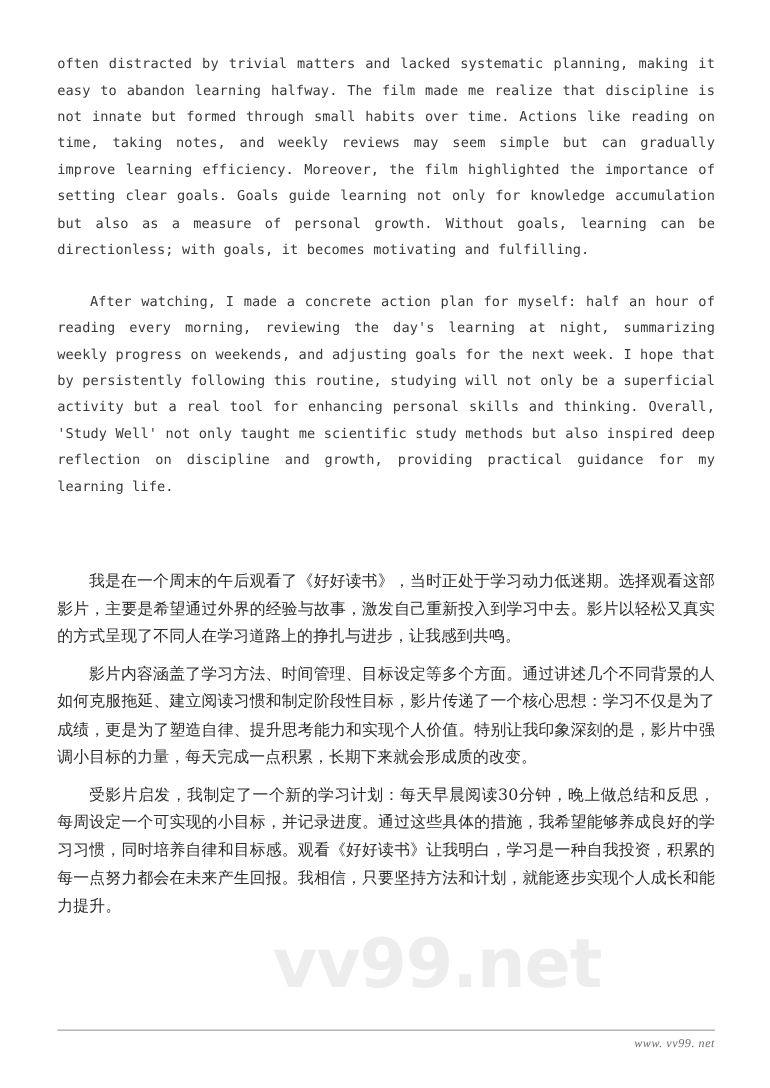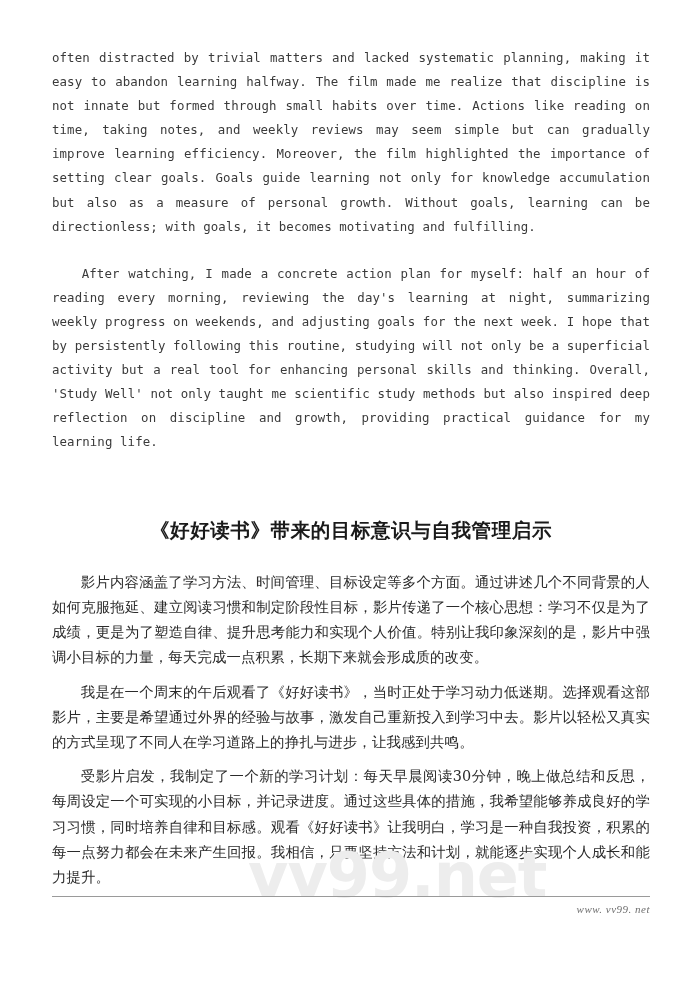--- a/index.html
+++ b/index.html
@@ -104,21 +104,21 @@
     line-height: 1;
     user-select: none;
     pointer-events: none;
     white-space: nowrap;
   }
 
   
   .footer {
     position: absolute;
     left: 52px;
-    top: 896px;
+    top: 936px;
     width: 598px;
   }
   .footer-rule {
     width: 100%;
     height: 1px;
     background: #9a9a9a;
     margin: 0 0 6px 0;
   }
   .footer-text {
     text-align: right;
@@ -135,25 +135,24 @@
 <div class="page">
 
   <div class="content">
 
     <div class="en-block">
       <p class="en-para">often distracted by trivial matters and lacked systematic planning, making it easy to abandon learning halfway. The film made me realize that discipline is not innate but formed through small habits over time. Actions like reading on time, taking notes, and weekly reviews may seem simple but can gradually improve learning efficiency. Moreover, the film highlighted the importance of setting clear goals. Goals guide learning not only for knowledge accumulation but also as a measure of personal growth. Without goals, learning can be directionless; with goals, it becomes motivating and fulfilling.</p>
       <p class="en-para indent">After watching, I made a concrete action plan for myself: half an hour of reading every morning, reviewing the day's learning at night, summarizing weekly progress on weekends, and adjusting goals for the next week. I hope that by persistently following this routine, studying will not only be a superficial activity but a real tool for enhancing personal skills and thinking. Overall, 'Study Well' not only taught me scientific study methods but also inspired deep reflection on discipline and growth, providing practical guidance for my learning life.</p>
     </div>
 
     <div class="cn-section">
-      <h1 class="cn-title">《好好读书》带来的目标意识与自我管理启示</h1>
 
       <div class="cn-block">
+        <p class="cn-para indent">我是在一个周末的午后观看了《好好读书》，当时正处于学习动力低迷期。选择观看这部影片，主要是希望通过外界的经验与故事，激发自己重新投入到学习中去。影片以轻松又真实的方式呈现了不同人在学习道路上的挣扎与进步，让我感到共鸣。</p>
         <p class="cn-para indent">影片内容涵盖了学习方法、时间管理、目标设定等多个方面。通过讲述几个不同背景的人如何克服拖延、建立阅读习惯和制定阶段性目标，影片传递了一个核心思想：学习不仅是为了成绩，更是为了塑造自律、提升思考能力和实现个人价值。特别让我印象深刻的是，影片中强调小目标的力量，每天完成一点积累，长期下来就会形成质的改变。</p>
-        <p class="cn-para indent">我是在一个周末的午后观看了《好好读书》，当时正处于学习动力低迷期。选择观看这部影片，主要是希望通过外界的经验与故事，激发自己重新投入到学习中去。影片以轻松又真实的方式呈现了不同人在学习道路上的挣扎与进步，让我感到共鸣。</p>
         <p class="cn-para indent">受影片启发，我制定了一个新的学习计划：每天早晨阅读30分钟，晚上做总结和反思，每周设定一个可实现的小目标，并记录进度。通过这些具体的措施，我希望能够养成良好的学习习惯，同时培养自律和目标感。观看《好好读书》让我明白，学习是一种自我投资，积累的每一点努力都会在未来产生回报。我相信，只要坚持方法和计划，就能逐步实现个人成长和能力提升。</p>
       </div>
     </div>
 
   </div>
 
   <div class="watermark">vv99.net</div>
 
   <div class="footer">
     <div class="footer-rule"></div>

